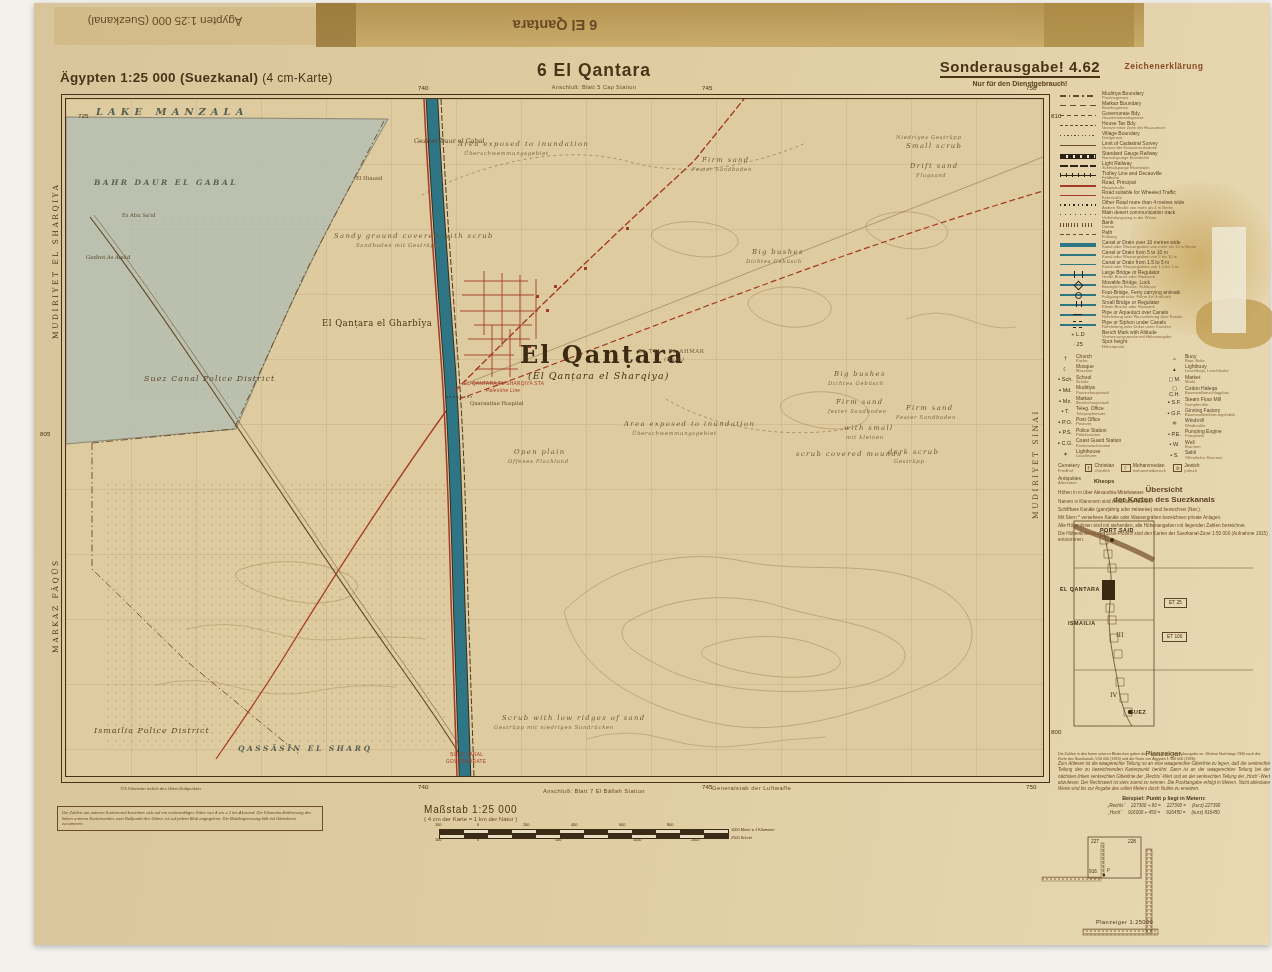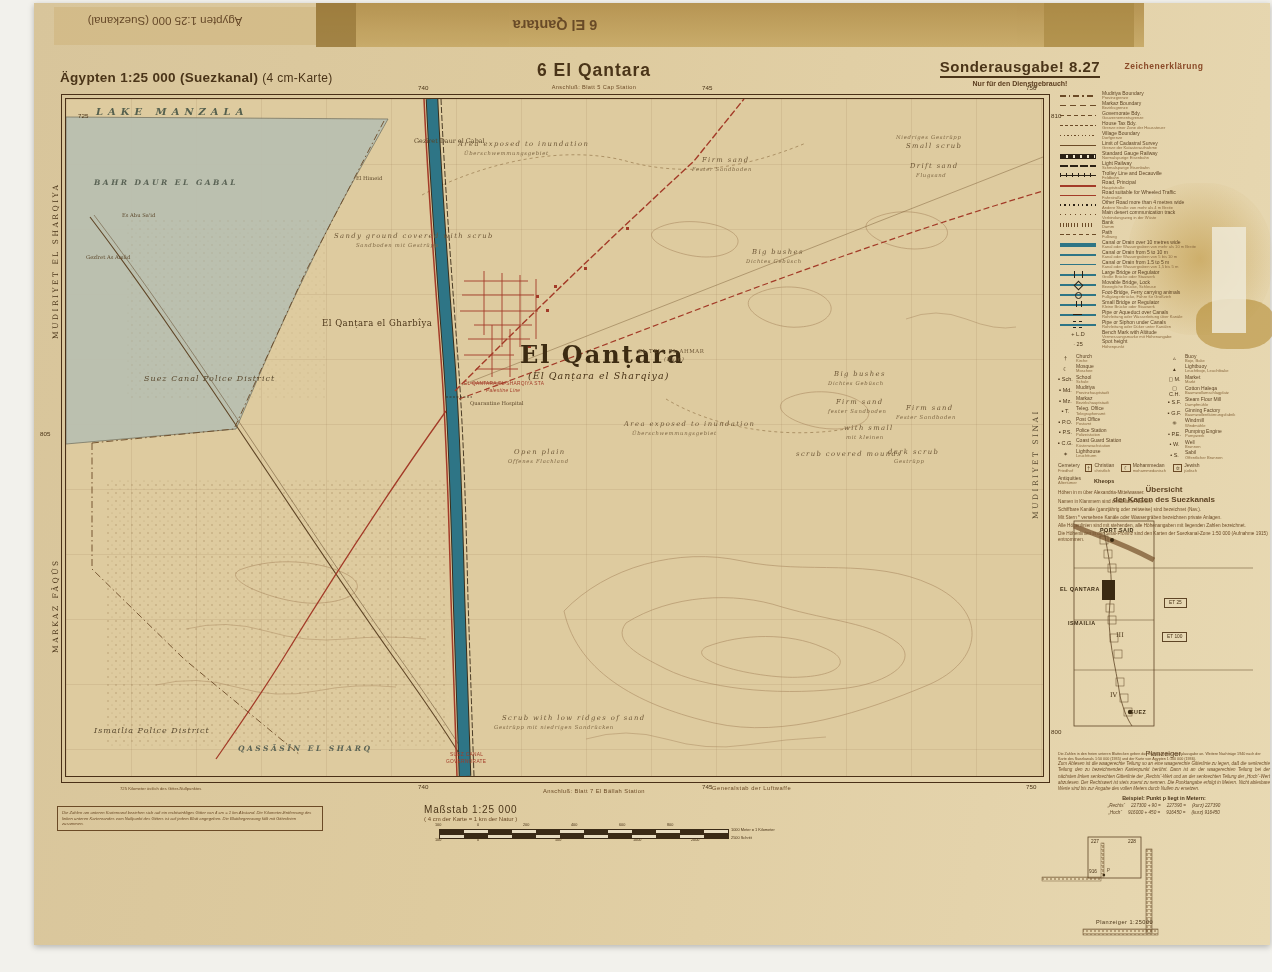--- a/index.html
+++ b/index.html
@@ -156,21 +156,21 @@
   <div class="abs flip flip-series">Ägypten 1:25 000 (Suezkanal)</div>
   <div class="abs flip flip-sheet">6 El Qantara</div>
 
   <div class="abs series-title">
     <span>Ägypten 1:25 000 (Suezkanal)</span>
     <span class="series-note">(4 cm-Karte)</span>
   </div>
   <div class="abs sheet-title">6  El Qantara</div>
   <div class="abs adjoin-top">Anschluß: Blatt 5 Cap Station</div>
   <div class="abs edition">
-    <div class="edition-main">Sonderausgabe! 8.27</div>
+    <div class="edition-main">Sonderausgabe! 4.62</div>
     <div class="edition-sub">Nur für den Dienstgebrauch!</div>
   </div>
 
   <div class="abs map-frame"></div>
   <div class="abs map-inner">
     <svg width="977" height="677" viewBox="0 0 977 677">
       <defs>
         <pattern id="g" width="65" height="65" patternUnits="userSpaceOnUse">
           <path d="M65 0 L0 0 0 65" fill="none" stroke="#8a6a3e" stroke-width="0.6" opacity="0.45"></path>
         </pattern>

